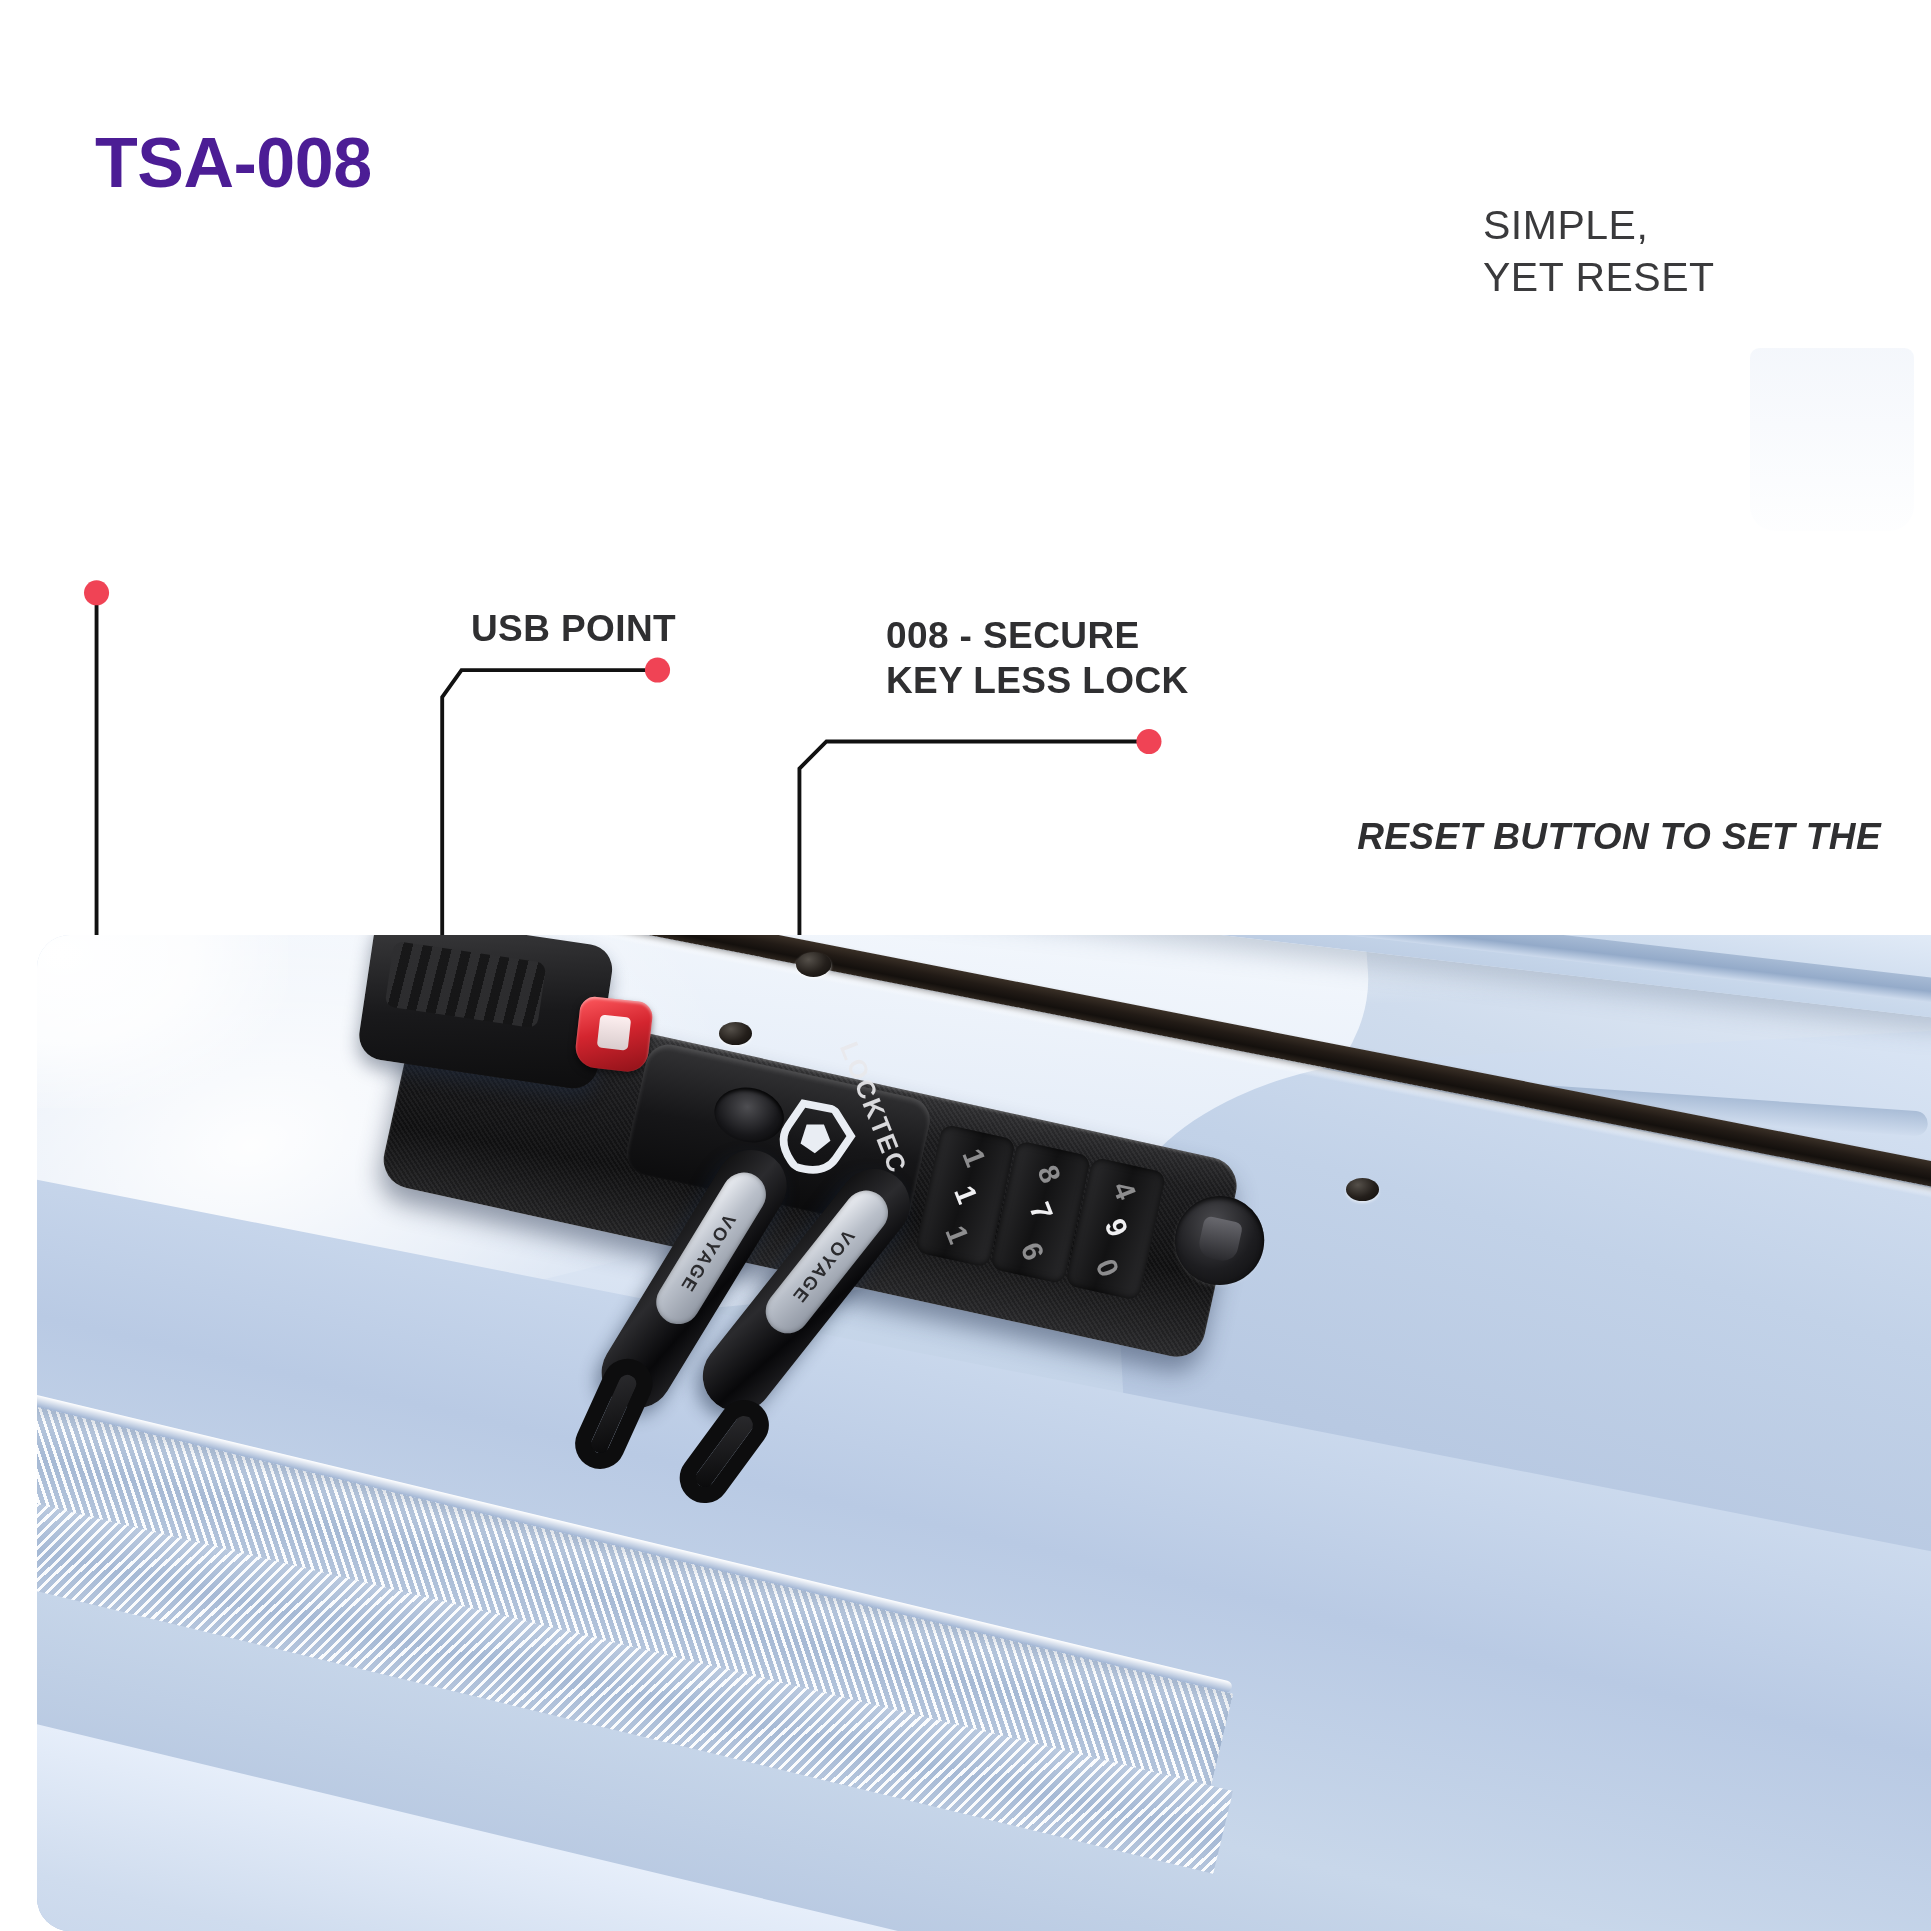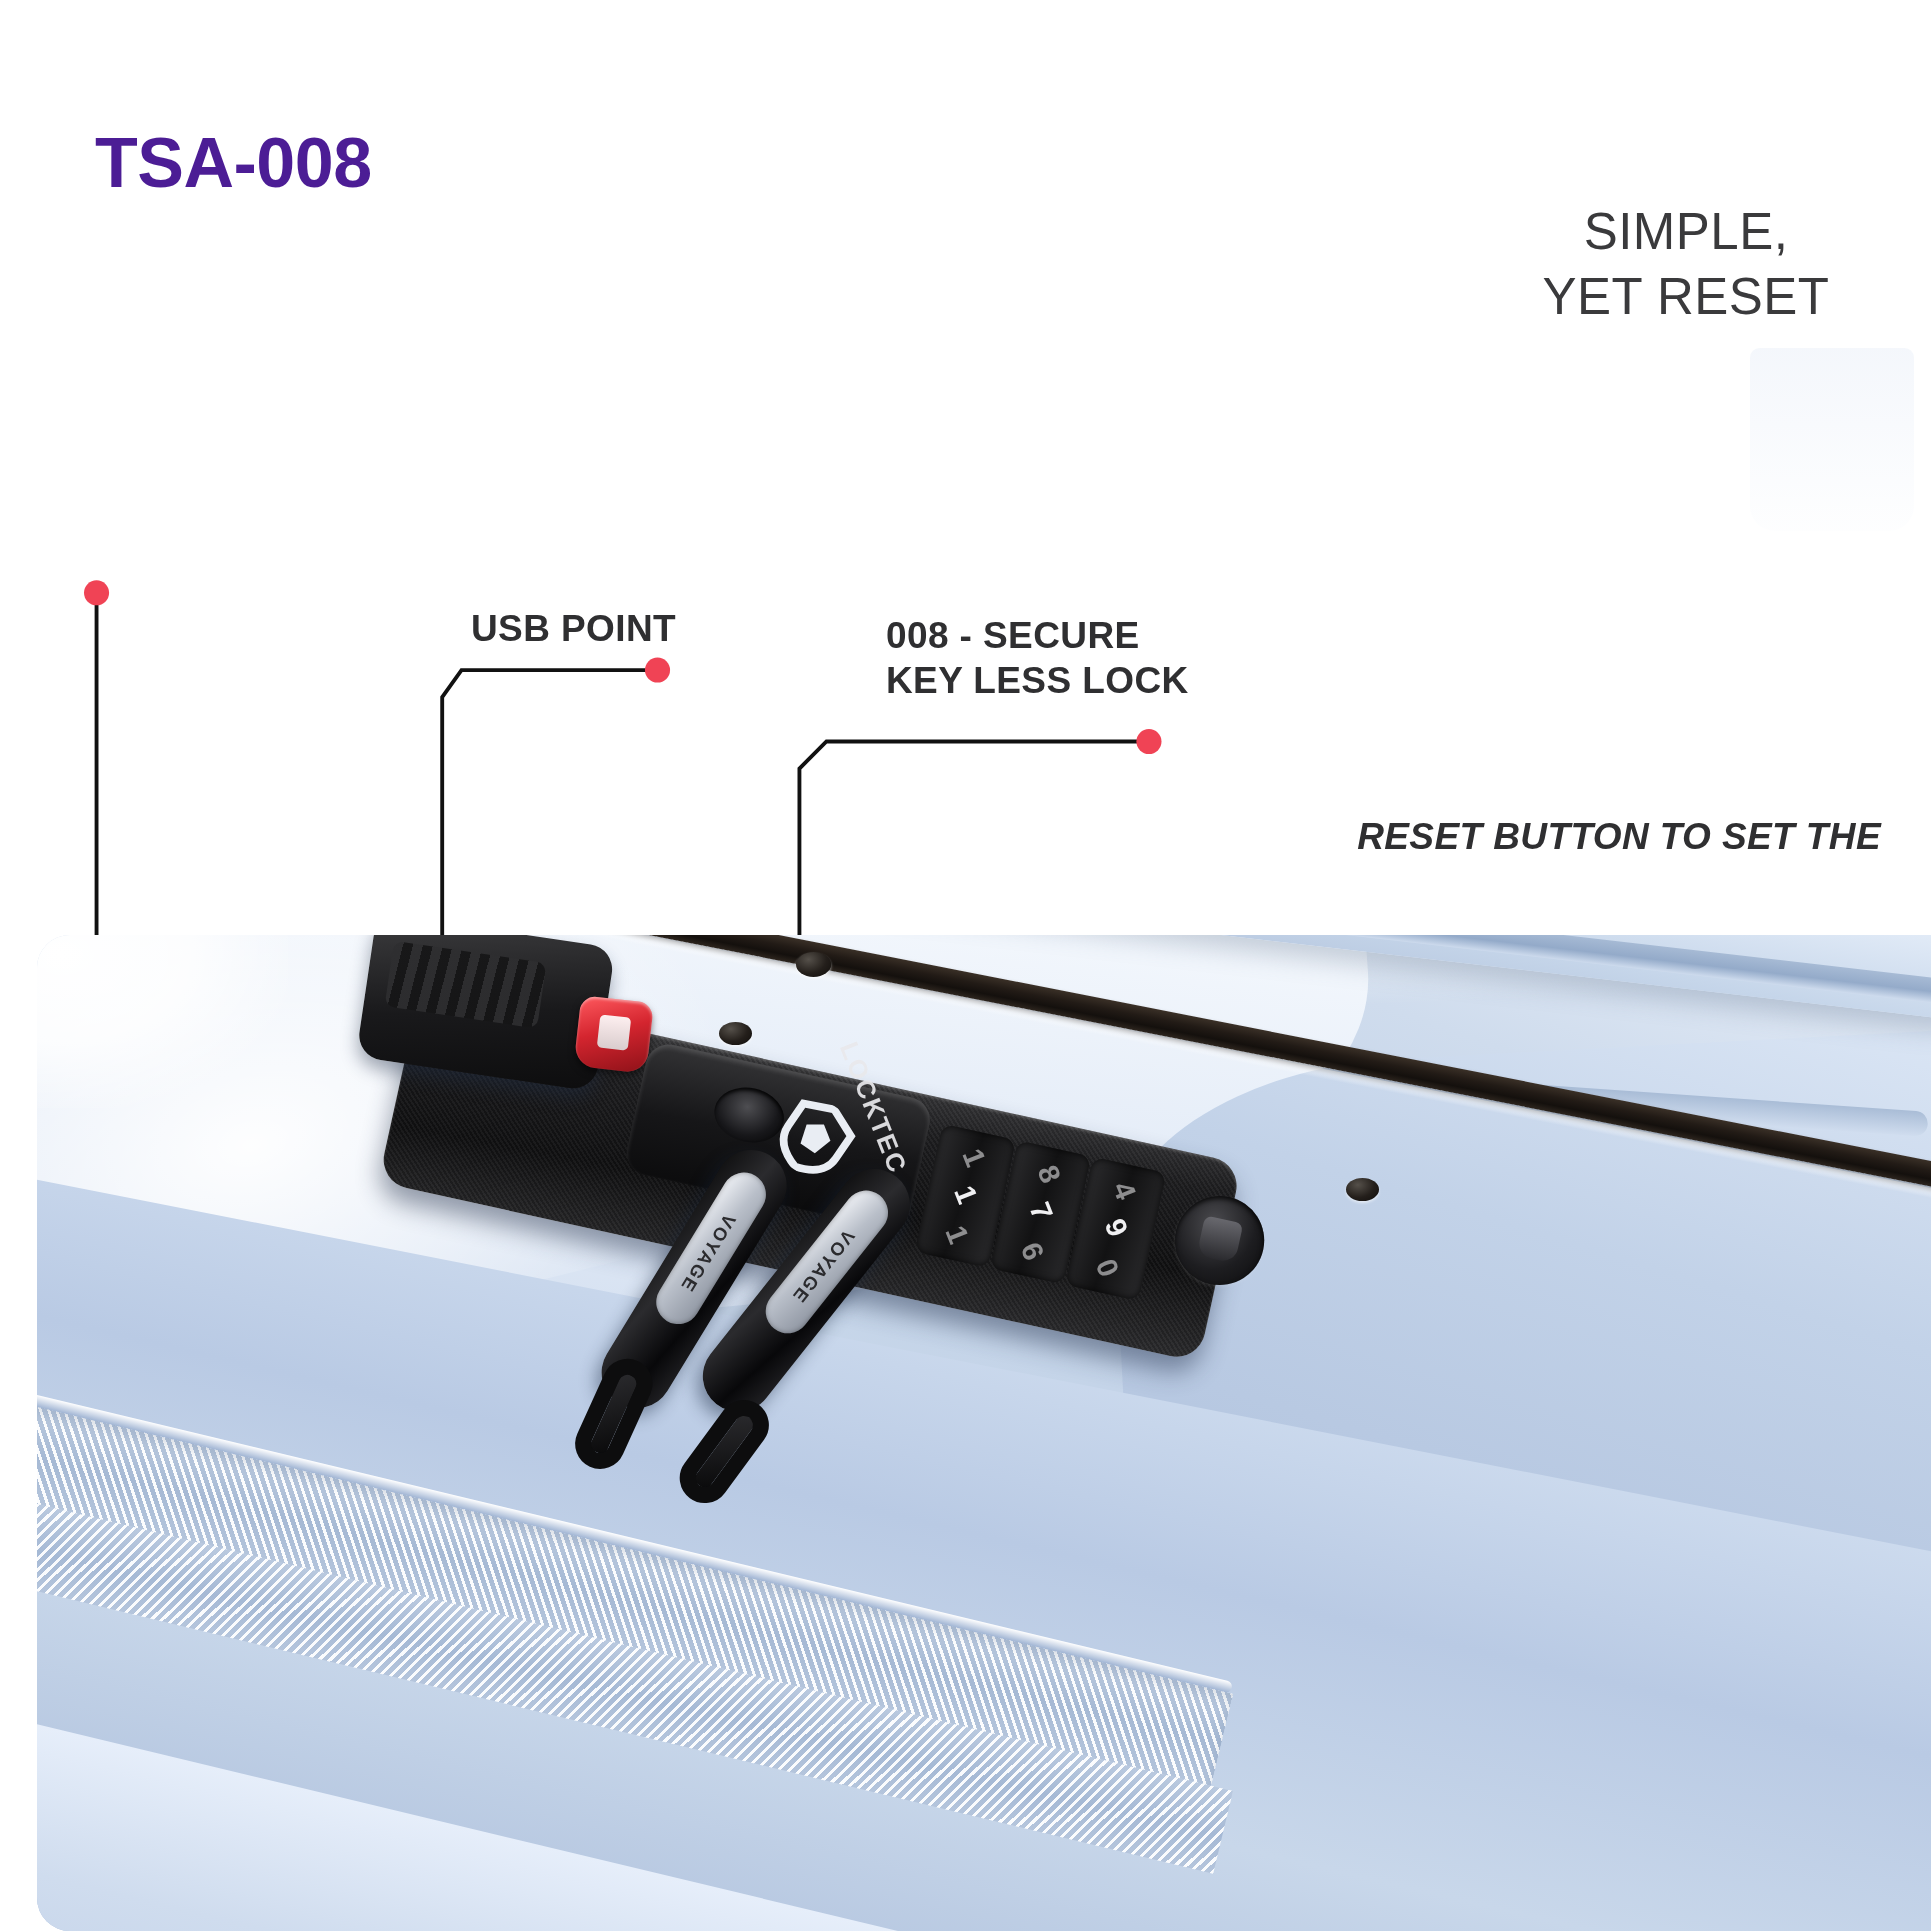--- a/index.html
+++ b/index.html
@@ -10,22 +10,22 @@
 
   #root{position:relative;width:1931px;height:1931px;background:#fff;overflow:hidden;}
 
   
   .headline{position:absolute;left:95px;top:89px;width:1371px;
             font-weight:800;font-size:70px;line-height:1.02;
             letter-spacing:-0.5px;color:#4c1d95;text-transform:uppercase;margin-top:39px;}
   .headline .l1{display:block;}
   .headline .l2{display:block;}
 
-  .subhead{position:absolute;right:42px;top:199px;width:406px;text-align:center;
-           font-weight:300;font-size:51px;line-height:1.28;color:#3a3a3c;
+  .subhead{position:absolute;right:42px;top:199px;width:406px;text-align:left;
+           font-weight:300;font-size:41px;line-height:1.28;color:#3a3a3c;
            letter-spacing:0.5px;}
   .subhead span{display:block;}
 
   
   .callout{position:absolute;color:#2f2f31;font-weight:700;
            font-size:37px;line-height:1.22;letter-spacing:0.4px;
            text-transform:uppercase;}
   .callout span{display:block;}
 
   #label-zipper{left:89px;top:465px;width:406px;text-align:left;}

